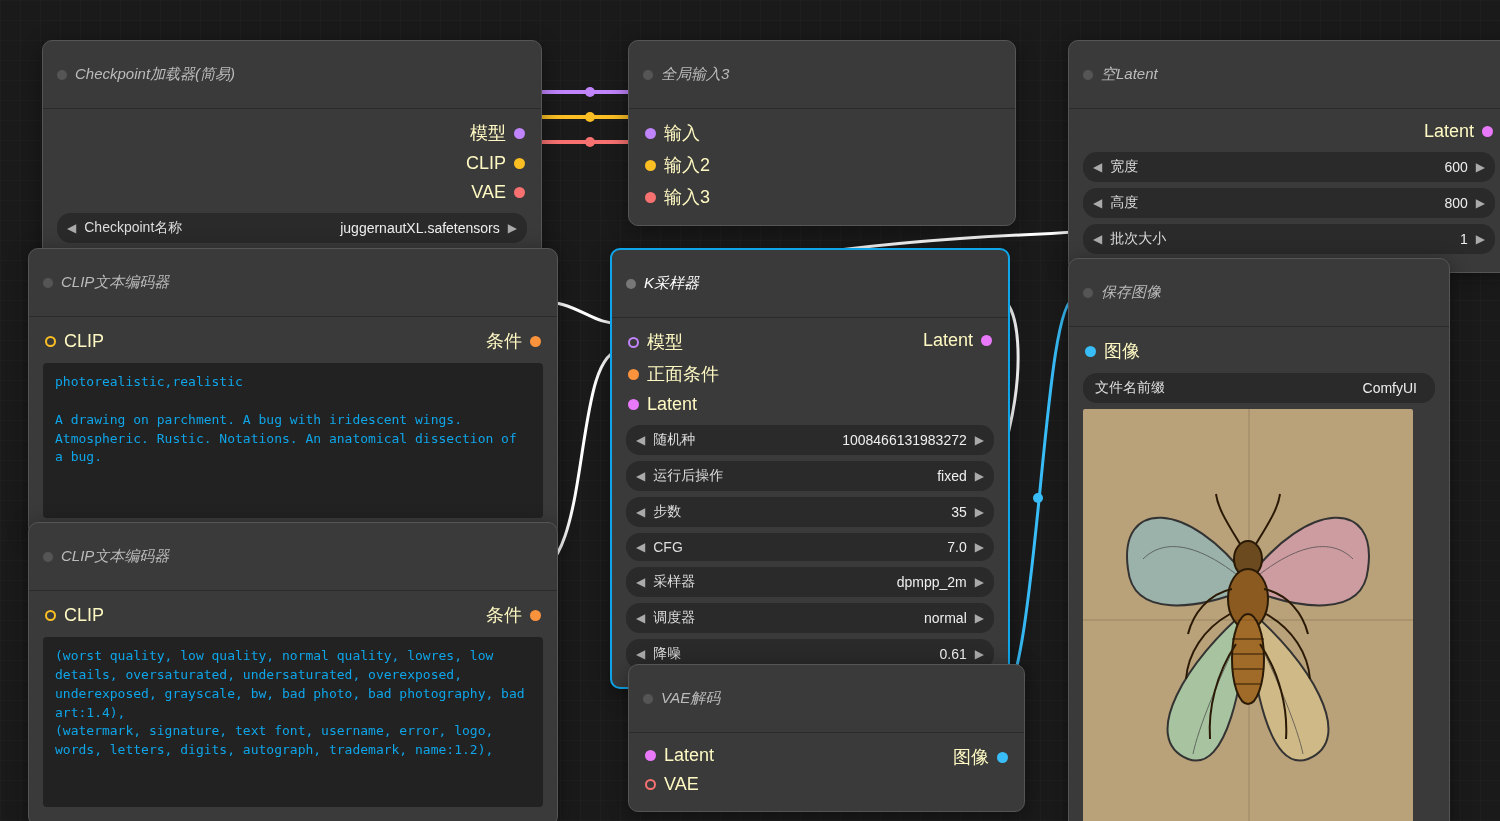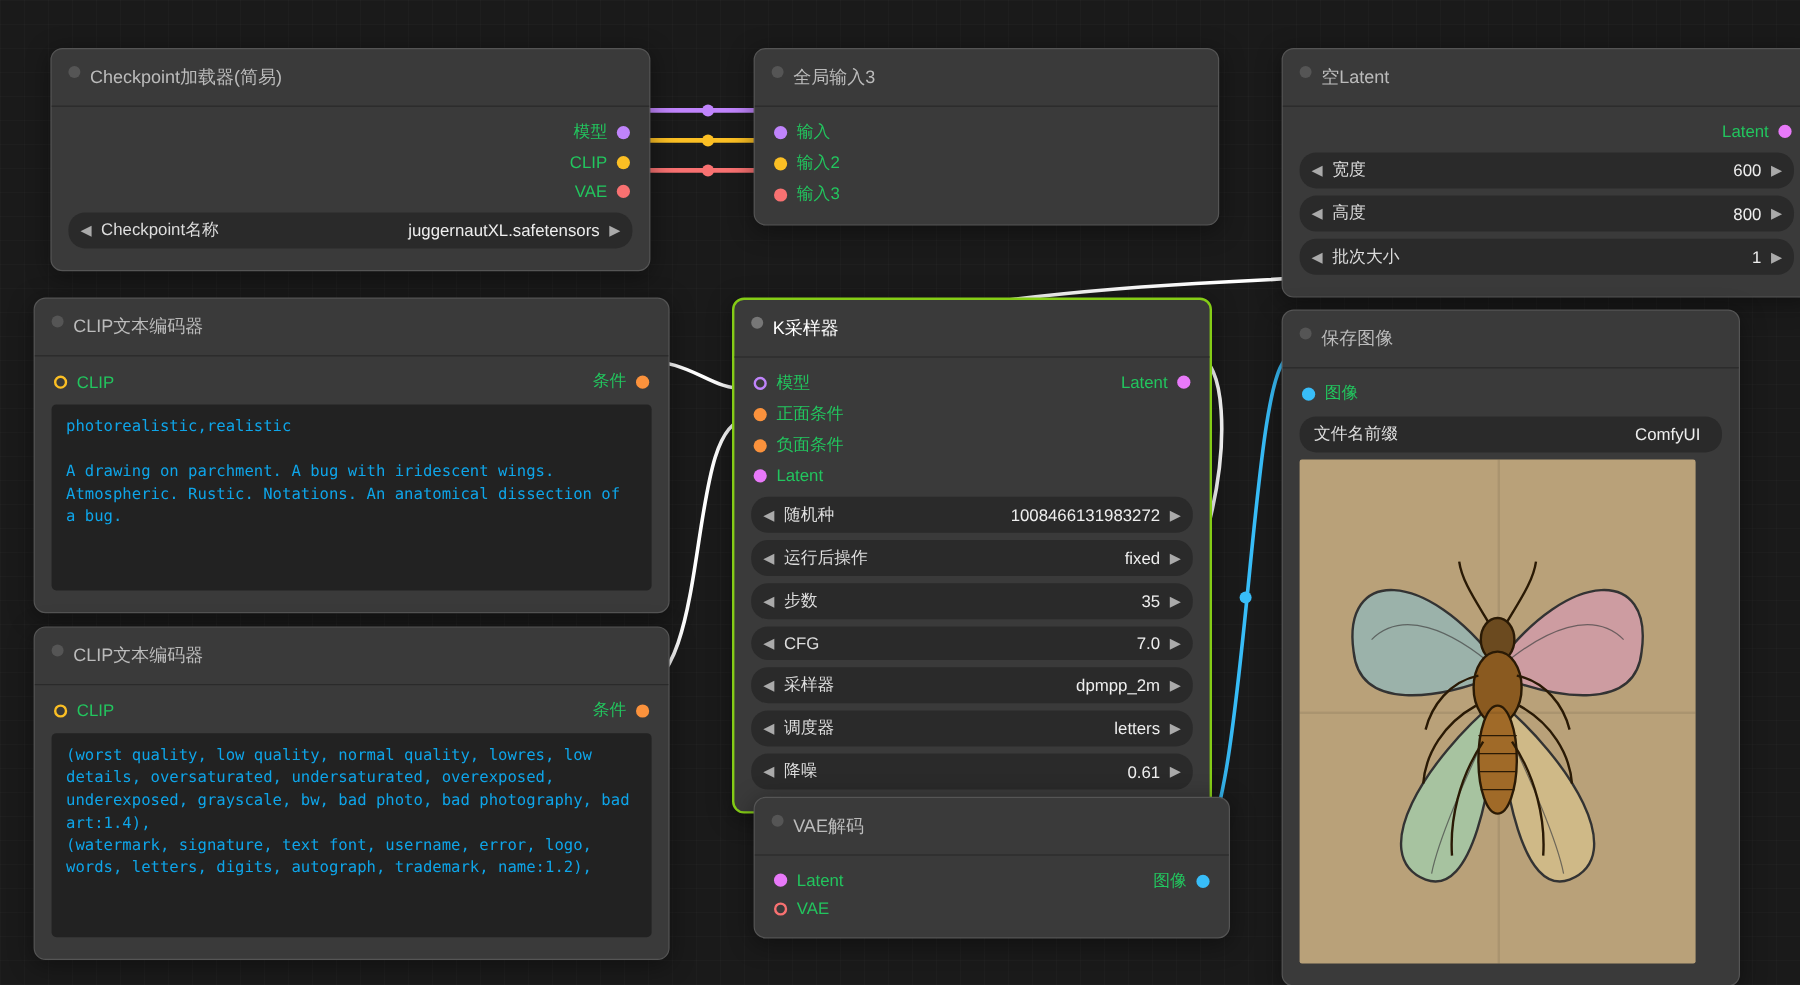--- a/index.html
+++ b/index.html
@@ -18,38 +18,40 @@
   font-size: 14px;
 }
 .node {
   position: absolute;
   background: #3a3a3a;
   border: 1px solid #555;
   border-radius: 10px;
   box-shadow: 0 4px 20px rgba(0,0,0,0.4);
 }
 .node.highlight {
-  border: 2px solid #84cc16;
+  border: 2px solid #0ea5e9;
 }
 .node-header {
   display: flex;
+  align-items: center;
   gap: 8px;
-  padding: 14px 14px;
+  padding: 24px 14px;
   border-bottom: 1px solid #2a2a2a;
+  font-style: italic;
 }
 .node-dot {
   width: 10px; height: 10px; border-radius: 50%;
   background: #555;
 }
 .node-title { color: #bbb; font-size: 15px; font-weight: 500; }
 .node.highlight .node-title { color: #fff; }
 .node-body { padding: 8px 10px 12px; }
 .port-row {
   display: flex; align-items: center; gap: 8px;
-  padding: 4px 6px; font-size: 14px; color: #22c55e;
+  padding: 4px 6px; font-size: 18px; color: #fef9c3;
 }
 .port-row.right { justify-content: flex-end; }
 .port-dot {
   width: 11px; height: 11px; border-radius: 50%;
   flex-shrink: 0;
 }
 .port-dot.purple { background: #c084fc; }
 .port-dot.yellow { background: #fbbf24; }
 .port-dot.red    { background: #f87171; }
 .port-dot.orange { background: #fb923c; }
@@ -268,24 +270,20 @@
       <div style="flex:1;">
         <div class="port-row">
           <span class="port-dot ring purple"></span>
           <span>模型</span>
         </div>
         <div class="port-row">
           <span class="port-dot orange"></span>
           <span>正面条件</span>
         </div>
         <div class="port-row">
-          <span class="port-dot orange"></span>
-          <span>负面条件</span>
-        </div>
-        <div class="port-row">
           <span class="port-dot magenta"></span>
           <span>Latent</span>
         </div>
       </div>
       <div class="port-row" style="align-self:flex-start;">
         <span>Latent</span>
         <span class="port-dot magenta"></span>
       </div>
     </div>
     <div class="widget-row">
@@ -314,21 +312,21 @@
     </div>
     <div class="widget-row">
       <span class="arrow">◀</span>
       <span class="wlabel">采样器</span>
       <span class="wvalue">dpmpp_2m</span>
       <span class="arrow">▶</span>
     </div>
     <div class="widget-row">
       <span class="arrow">◀</span>
       <span class="wlabel">调度器</span>
-      <span class="wvalue">letters</span>
+      <span class="wvalue">normal</span>
       <span class="arrow">▶</span>
     </div>
     <div class="widget-row">
       <span class="arrow">◀</span>
       <span class="wlabel">降噪</span>
       <span class="wvalue">0.61</span>
       <span class="arrow">▶</span>
     </div>
   </div>
 </div>

